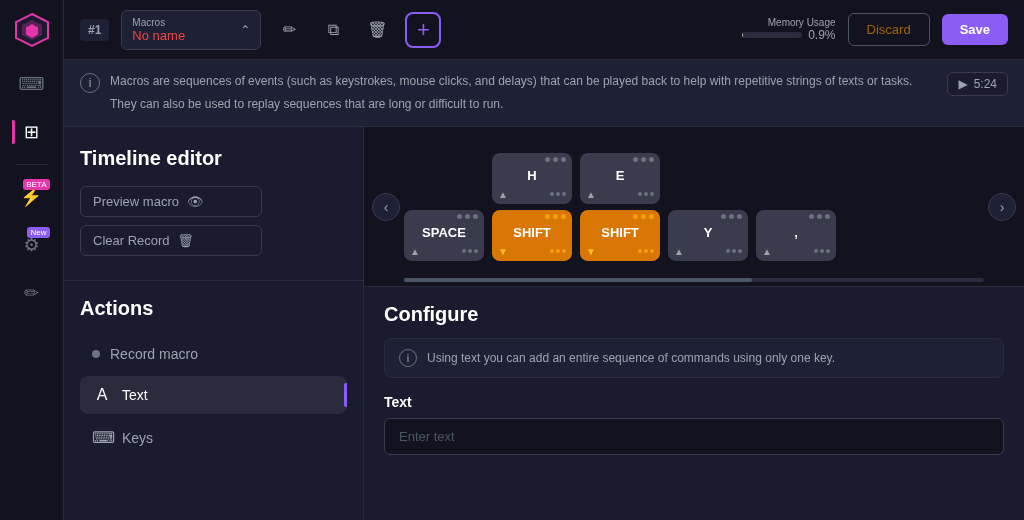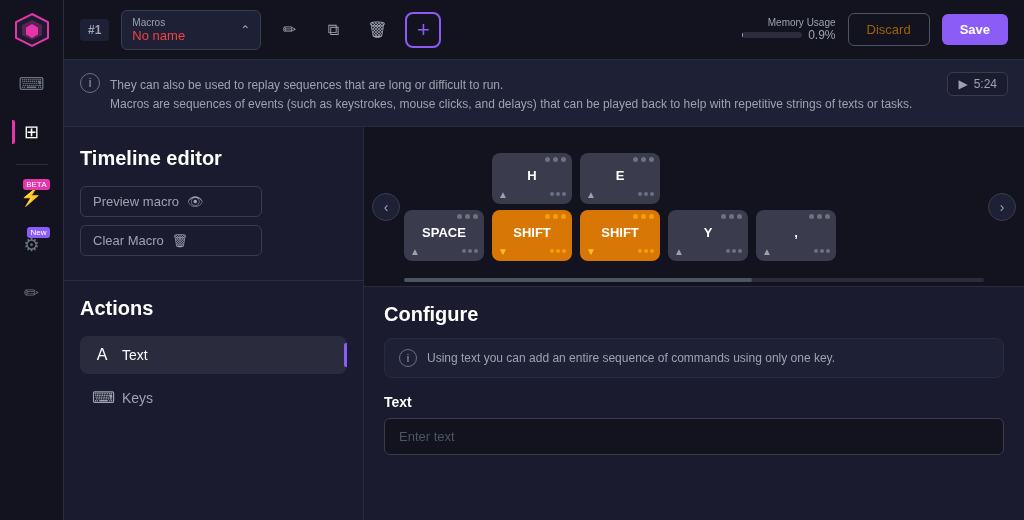--- a/index.html
+++ b/index.html
@@ -565,48 +565,52 @@
       </div>
     </div>
 
     <button class="discard-btn">Discard</button>
     <button class="save-btn">Save</button>
   </div>
 
   <div class="info-banner">
     <div class="info-icon">i</div>
     <div>
+      <div class="info-text">Macros are sequences of events (such as keystrokes, mouse clicks, and delays) that can be played back to help with repetitive strings of texts or tasks.</div>
       <div class="info-text" style="margin-top:4px;">They can also be used to replay sequences that are long or difficult to run.</div>
-      <div class="info-text">Macros are sequences of events (such as keystrokes, mouse clicks, and delays) that can be played back to help with repetitive strings of texts or tasks.</div>
     </div>
     <div class="play-badge">
       <span>▶</span>
       <span>5:24</span>
     </div>
   </div>
 
   <div class="content-area">
 
     <div class="left-panel">
 
       <div class="timeline-section">
         <div class="timeline-title">Timeline editor</div>
         <button class="timeline-btn">
           <span>Preview macro</span>
           <span>👁</span>
         </button>
         <button class="timeline-btn">
-          <span>Clear Macro</span>
+          <span>Clear Record</span>
           <span>🗑</span>
         </button>
       </div>
 
       <div class="actions-section">
         <div class="actions-title">Actions</div>
 
+        <div class="action-item">
+          <span class="action-dot"></span>
+          <span>Record macro</span>
+        </div>
 
         <div class="action-item active" style="position:relative;">
           <span class="action-icon">A</span>
           <span style="color:#fff;">Text</span>
           <div class="action-item-active-bar"></div>
         </div>
 
         <div class="action-item">
           <span class="action-icon">⌨</span>
           <span>Keys</span>

